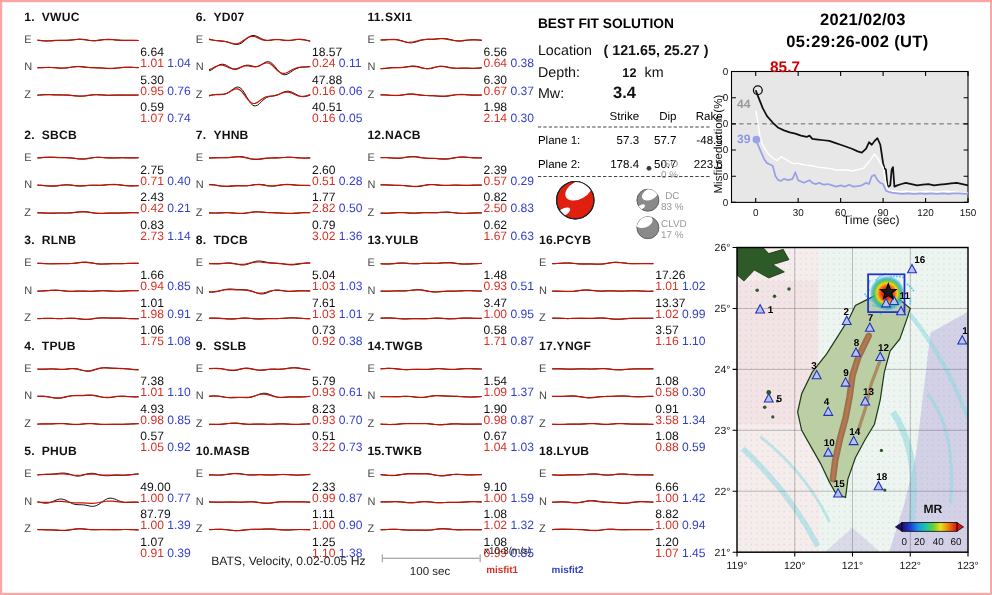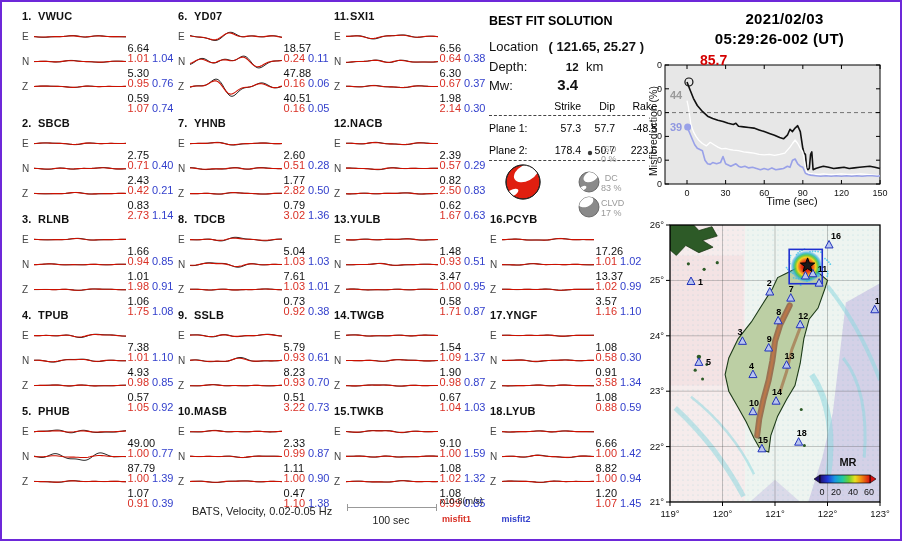--- a/index.html
+++ b/index.html
@@ -1,16 +1,16 @@
 <!DOCTYPE html>
 <html><head>
 <meta charset="utf-8">
 <style>
   html,body{margin:0;padding:0;background:#888;}
-  #page{position:relative;width:898px;height:537px;background:#fff;border:2px solid #6d28d9;
+  #page{position:relative;width:898px;height:537px;background:#fff;border:2px solid #fca5a5;
         font-family:"Liberation Sans","DejaVu Sans",sans-serif;overflow:hidden;}
   .abs{position:absolute;}
   
   .station{position:absolute;width:152px;}
   .st-title{font-size:11px;font-weight:bold;color:#111;letter-spacing:.2px;margin-bottom:2px;}
   .st-title .st-num{display:inline-block;min-width:16px;}
   .chan-row{display:flex;align-items:center;height:25px;}
   .chan{width:12px;font-size:10px;color:#444;}
   .wave{flex:0 0 92px;overflow:visible;}
   .nums{width:48px;font-size:11px;line-height:10px;padding-left:2px;margin-top:32px;}
@@ -391,21 +391,21 @@
             <div><span class="m1">1.00</span><span class="m2">0.90</span></div>
           </div>
         </div>
         <div class="chan-row">
           <span class="chan">Z</span>
           <svg class="wave" width="92" height="25">
             <path d="M0 12.44 L2 12.41 L4 12.35 L6 12.29 L8 12.23 L10 12.20 L12 12.23 L14 12.34 L16 12.52 L18 12.76 L20 13.03 L22 13.27 L24 13.43 L26 13.48 L28 13.41 L30 13.23 L32 12.98 L34 12.72 L36 12.48 L38 12.32 L40 12.23 L42 12.19 L44 12.17 L46 12.15 L48 12.09 L50 12.01 L52 11.92 L54 11.86 L56 11.85 L58 11.92 L60 12.06 L62 12.26 L64 12.48 L66 12.67 L68 12.79 L70 12.85 L72 12.82 L74 12.73 L76 12.61 L78 12.50 L80 12.40 L82 12.36 L84 12.35 L86 12.39 L88 12.45 L90 12.52 L92 12.58" fill="none" stroke="#111" stroke-width="0.9"></path>
             <path d="M0 12.43 L2 12.40 L4 12.35 L6 12.29 L8 12.26 L10 12.26 L12 12.31 L14 12.43 L16 12.61 L18 12.83 L20 13.04 L22 13.21 L24 13.30 L26 13.29 L28 13.19 L30 13.01 L32 12.79 L34 12.58 L36 12.42 L38 12.31 L40 12.26 L42 12.24 L44 12.22 L46 12.19 L48 12.12 L50 12.05 L52 11.97 L54 11.94 L56 11.96 L58 12.06 L60 12.21 L62 12.39 L64 12.57 L66 12.71 L68 12.79 L70 12.79 L72 12.74 L74 12.64 L76 12.54 L78 12.45 L80 12.39 L82 12.37 L84 12.38 L86 12.43 L88 12.49 L90 12.54 L92 12.59" fill="none" stroke="#cc1000" stroke-width="1.1"></path>
           </svg>
           <div class="nums">
-            <div class="amp">0.47</div>
+            <div class="amp">1.25</div>
             <div><span class="m1">1.10</span><span class="m2">1.38</span></div>
           </div>
         </div>
       </div>
       <div class="station" style="left: 332px; top: 8px;">
         <div class="st-title"><span class="st-num">11.</span><span>SXI1</span></div>
         <div class="chan-row">
           <span class="chan">E</span>
           <svg class="wave" width="92" height="25">
             <path d="M0 12.36 L2 12.34 L4 12.25 L6 12.10 L8 11.93 L10 11.79 L12 11.75 L14 11.87 L16 12.20 L18 12.71 L20 13.35 L22 14.02 L24 14.58 L26 14.91 L28 14.95 L30 14.68 L32 14.16 L34 13.50 L36 12.85 L38 12.31 L40 11.94 L42 11.75 L44 11.69 L46 11.66 L48 11.59 L50 11.45 L52 11.26 L54 11.06 L56 10.95 L58 10.98 L60 11.20 L62 11.59 L64 12.08 L66 12.58 L68 12.99 L70 13.25 L72 13.32 L74 13.22 L76 12.99 L78 12.71 L80 12.44 L82 12.25 L84 12.16 L86 12.18 L88 12.28 L90 12.43 L92 12.59" fill="none" stroke="#111" stroke-width="0.9"></path>

